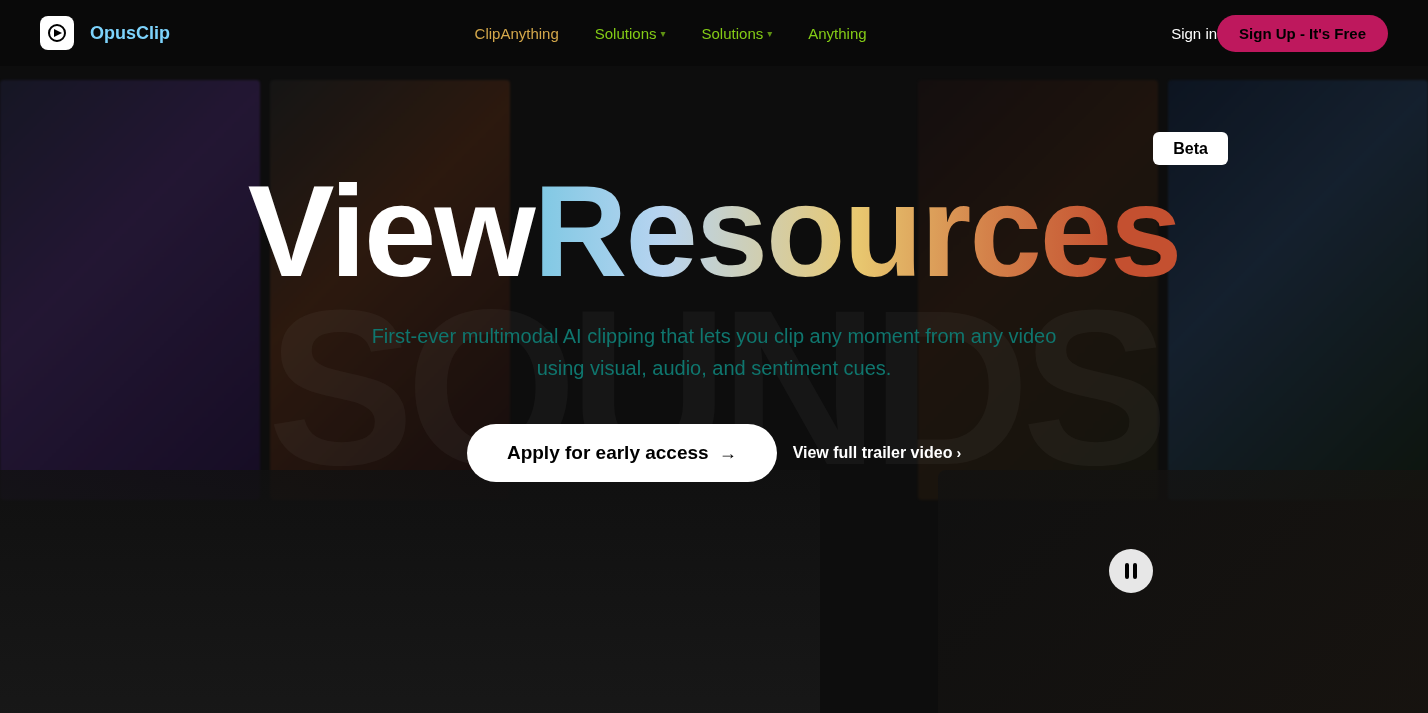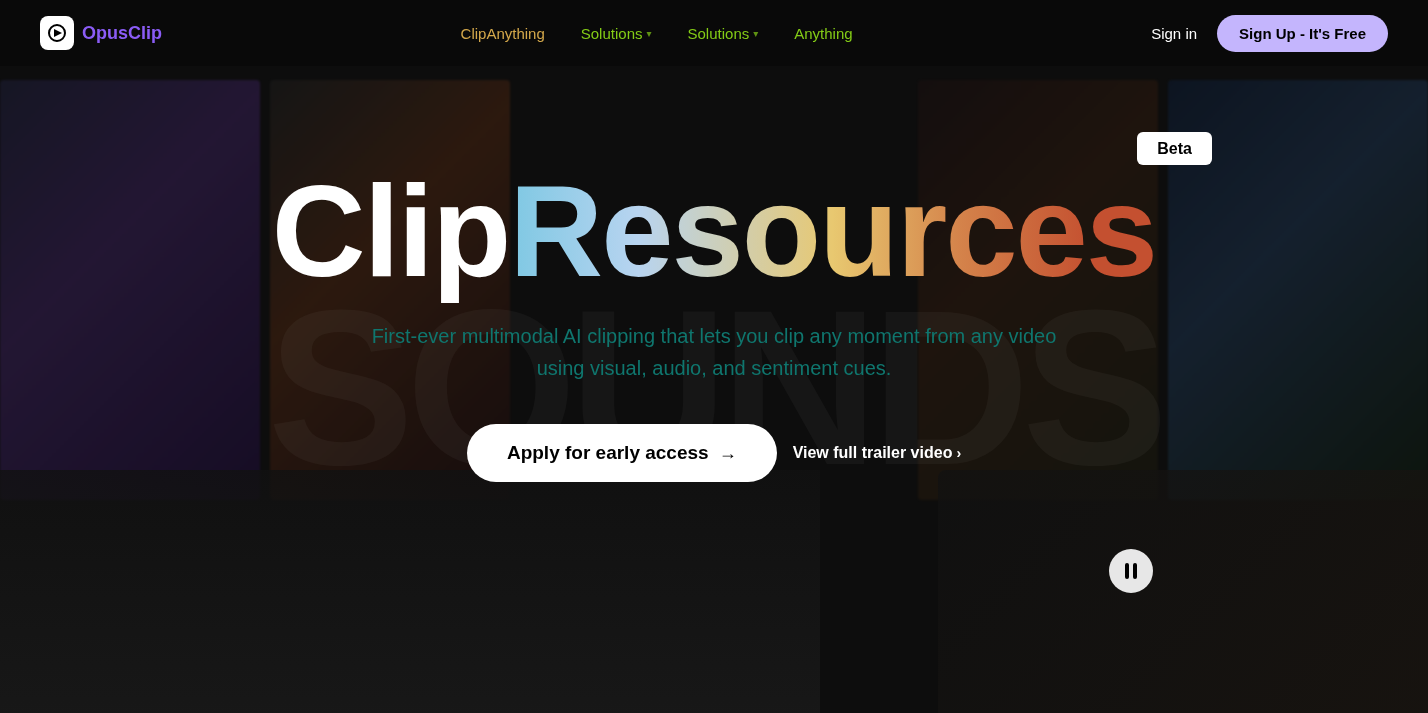--- a/index.html
+++ b/index.html
@@ -102,23 +102,24 @@
       border-radius: 8px;
       display: flex;
       align-items: center;
       justify-content: center;
       font-weight: 900;
       font-size: 18px;
       color: #000;
     }
 
     .logo-text {
-      color: #8b5cf6;
+      color: #7dd3fc;
       font-size: 18px;
       font-weight: 600;
+      margin-left: 8px;
     }
 
     .nav-center {
       display: flex;
       align-items: center;
       gap: 36px;
     }
 
     .nav-item {
       color: #84cc16;
@@ -133,34 +134,33 @@
       color: #d4a84b;
     }
     .nav-item .chevron {
       font-size: 10px;
       opacity: 0.7;
     }
 
     .nav-right {
       display: flex;
       align-items: center;
-      gap: 20px;
       justify-content: center;
     }
 
     .signin-btn {
       color: #fff;
       font-size: 15px;
       cursor: pointer;
       background: none;
       border: none;
     }
 
     .signup-btn {
-      background: #c4b5fd;
+      background: #be185d;
       color: #000;
       border: none;
       border-radius: 50px;
       padding: 10px 22px;
       font-size: 15px;
       font-weight: 600;
       cursor: pointer;
       white-space: nowrap;
     }
 
@@ -173,21 +173,21 @@
       flex-direction: column;
       align-items: center;
       z-index: 10;
       padding-top: 100px;
     }
 
     
     .beta-badge-wrap {
       position: absolute;
       top: 140px;
-      right: 216px;
+      right: 200px;
       z-index: 20;
     }
     .beta-badge {
       background: #fff;
       color: #000;
       font-size: 16px;
       font-weight: 700;
       padding: 8px 20px;
       border-radius: 6px;
     }
@@ -347,21 +347,21 @@
     <button class="signup-btn">Sign Up - It's Free</button>
   </div>
 </nav>
 
 <div class="beta-badge-wrap">
   <span class="beta-badge">Beta</span>
 </div>
 
 <div class="hero-content">
   <h1 class="clip-title">
-    <span class="clip-word">Clip</span><span class="anything-word">Resources</span>
+    <span class="clip-word">View</span><span class="anything-word">Resources</span>
   </h1>
   <p class="subtitle">First-ever multimodal AI clipping that lets you clip any moment from any video using visual, audio, and sentiment cues.</p>
   <div class="cta-wrap">
     <button class="early-access-btn">
       <span>Apply for early access</span>
       <span class="arrow">→</span>
     </button>
     <a class="trailer-link">
       <span>View full trailer video</span>
       <span class="chevron-r">›</span>

